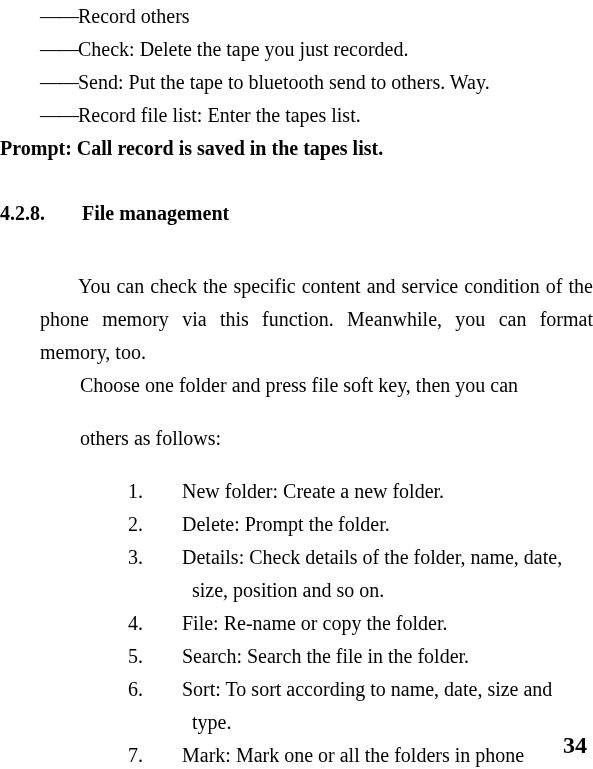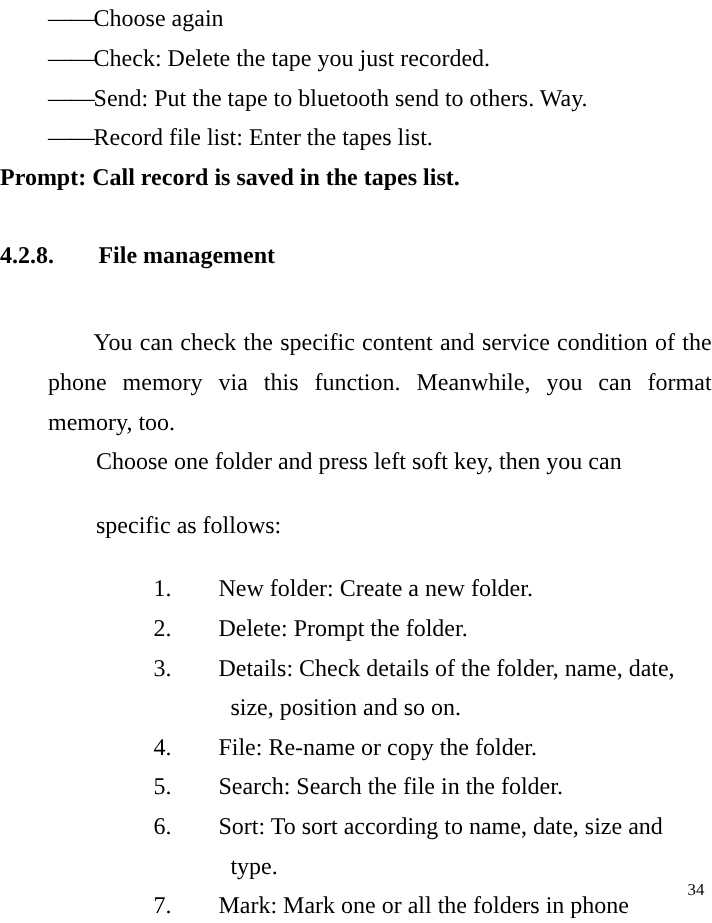--- a/index.html
+++ b/index.html
@@ -62,44 +62,45 @@
     margin-left: 160px;
     text-indent: -32px;
     padding-left: 32px;
   }
   .num {
     display: inline-block;
     width: 22px;
   }
   .page-num {
     position: absolute;
-    bottom: 15px;
+    bottom: 3px;
     right: 6px;
-    font-size: 14px;
+    font-size: 24px;
+    font-weight: bold;
   }
 </style>
 </head>
 <body>
 
-<p class="dash-line"><span class="dash">——</span><span>Choose again</span></p>
+<p class="dash-line"><span class="dash">——</span><span>Record others</span></p>
 <p class="dash-line"><span class="dash">——</span><span>Check: Delete the tape you just recorded.</span></p>
 <p class="dash-line"><span class="dash">——</span><span>Send: Put the tape to bluetooth send to others. Way.</span></p>
 <p class="dash-line"><span class="dash">——</span><span>Record file list: Enter the tapes list.</span></p>
 
 <p class="prompt">Prompt: Call record is saved in the tapes list.</p>
 
 <p class="section-heading">
   <span class="section-number">4.2.8.</span>
   <span class="section-title">File management</span>
 </p>
 
 <p class="intro-para"><span class="intro-indent"></span><span>You can check the specific content and service condition of the phone memory via this function. Meanwhile, you can format memory, too.</span></p>
 
-<p class="choose-para"><span>Choose one folder and press left soft key, then you can</span></p>
-<p class="choose-wrap">specific as follows:</p>
+<p class="choose-para"><span>Choose one folder and press file soft key, then you can</span></p>
+<p class="choose-wrap">others as follows:</p>
 
 <p class="ol-item"><span class="num">1.</span><span>New folder: Create a new folder.</span></p>
 <p class="ol-item"><span class="num">2.</span><span>Delete: Prompt the folder.</span></p>
 <p class="ol-item"><span class="num">3.</span><span>Details: Check details of the folder, name, date, size, position and so on.</span></p>
 <p class="ol-item"><span class="num">4.</span><span>File: Re-name or copy the folder.</span></p>
 <p class="ol-item"><span class="num">5.</span><span>Search: Search the file in the folder.</span></p>
 <p class="ol-item"><span class="num">6.</span><span>Sort: To sort according to name, date, size and type.</span></p>
 <p class="ol-item"><span class="num">7.</span><span>Mark: Mark one or all the folders in phone memory.</span></p>
 
 <div class="page-num">34</div>

